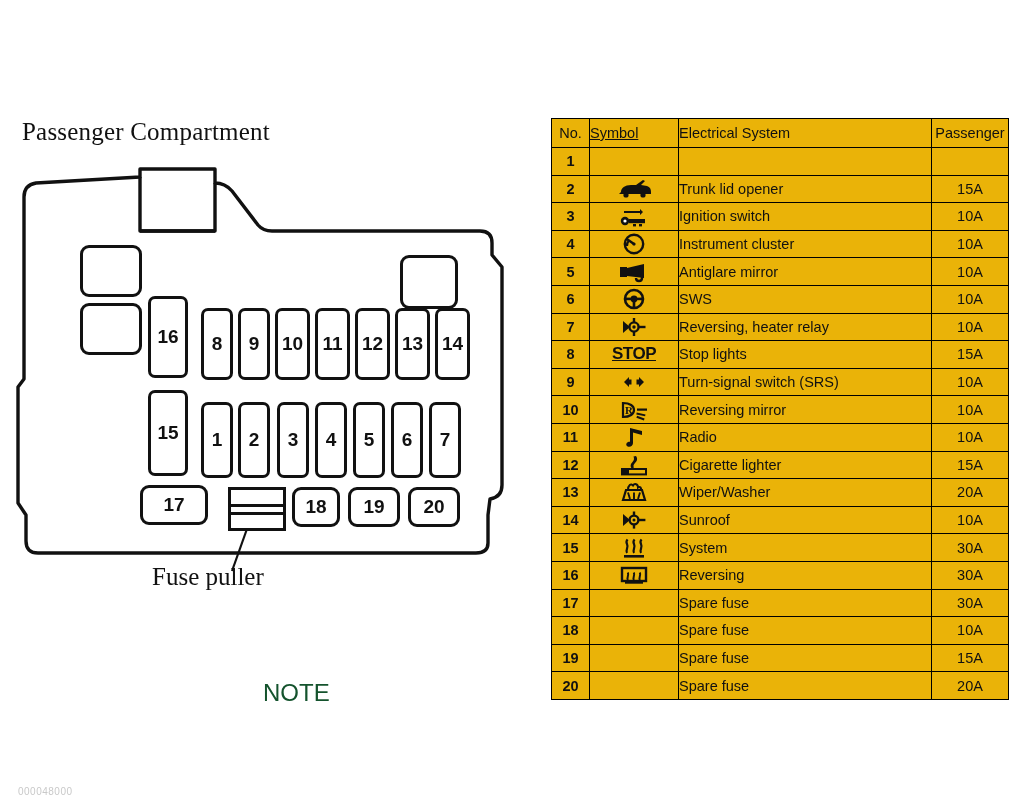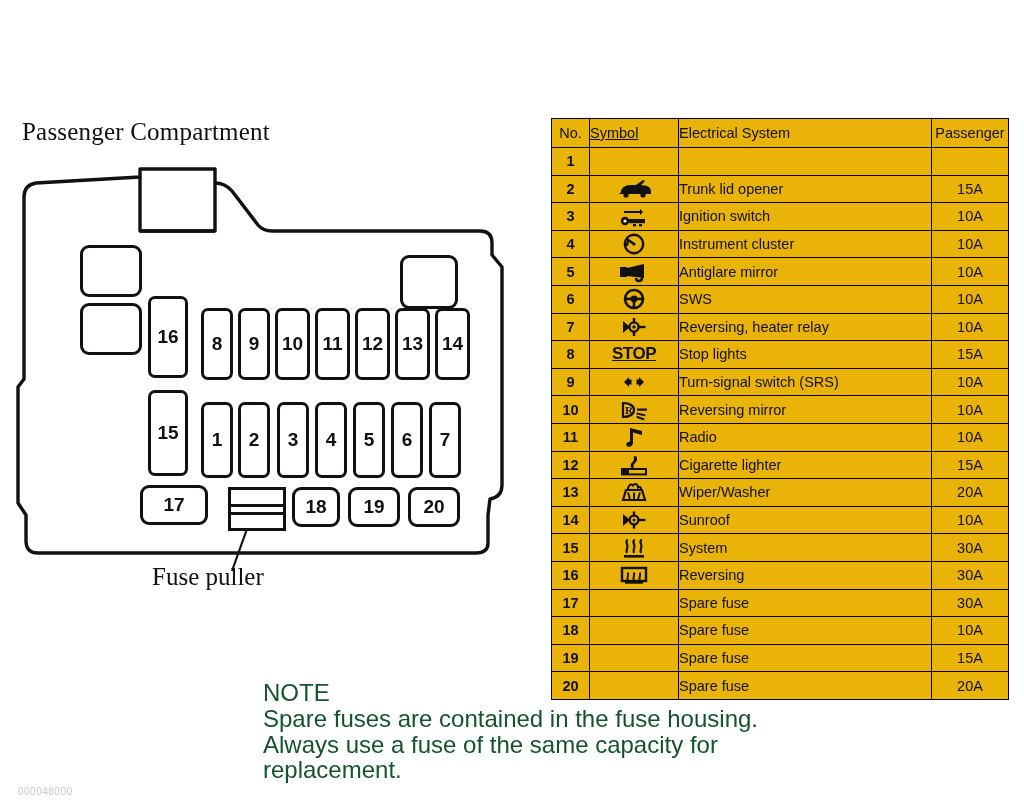--- a/index.html
+++ b/index.html
@@ -470,21 +470,16 @@
             <div class="sym"></div>
           </td>
           <td class="c-sys">Spare fuse</td>
           <td class="c-cap">20A</td>
         </tr>
       </tbody>
   </table>
 
   <div id="note-block">
     <div id="note-title">NOTE</div>
-    <div id="note-body">
-      <span>Spare fuses are contained in the fuse housing.</span>
-      <span>Always use a fuse of the same capacity for</span>
-      <span>replacement.</span>
-    </div>
   </div>
 
   <div id="corner-code">000048000</div>
 </div>
 
 </body></html>

